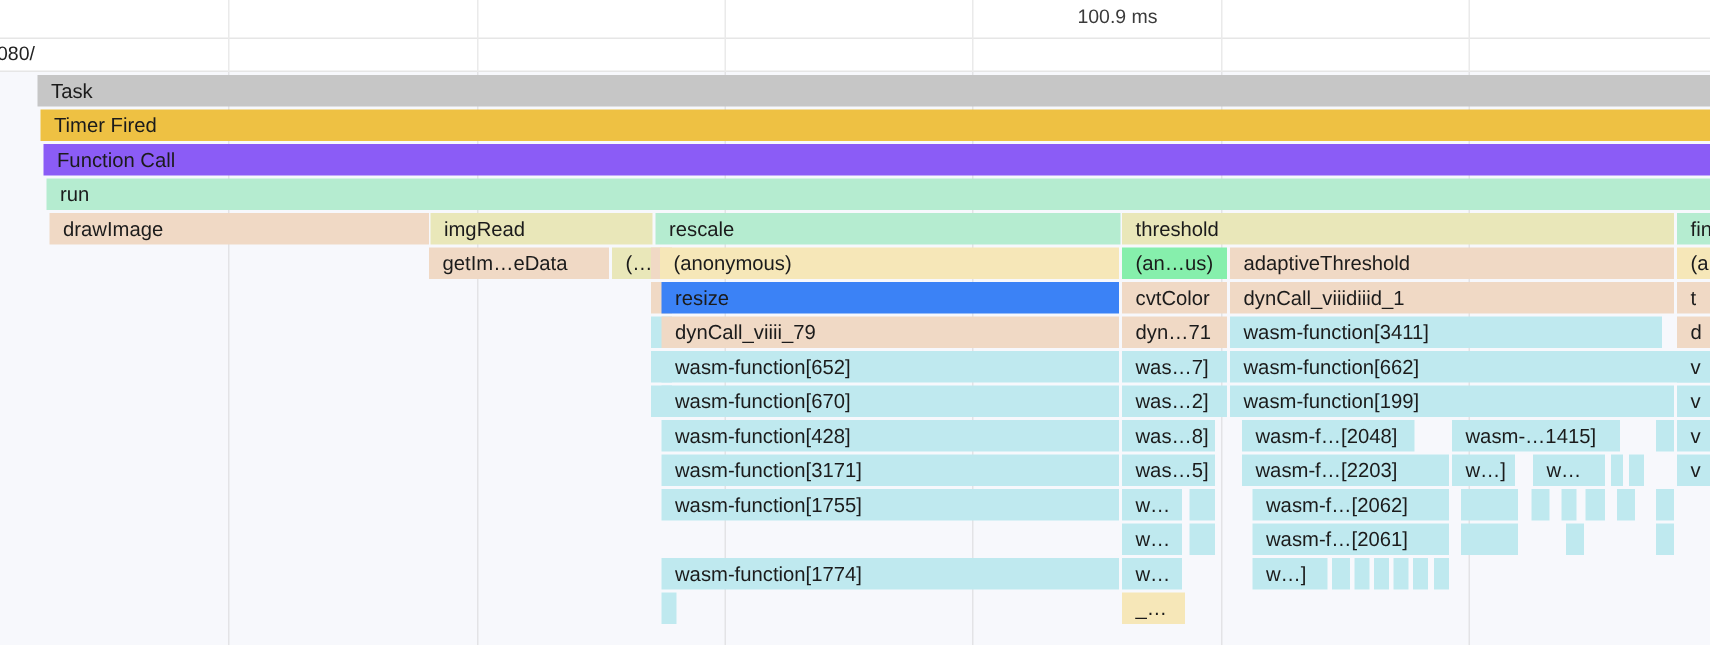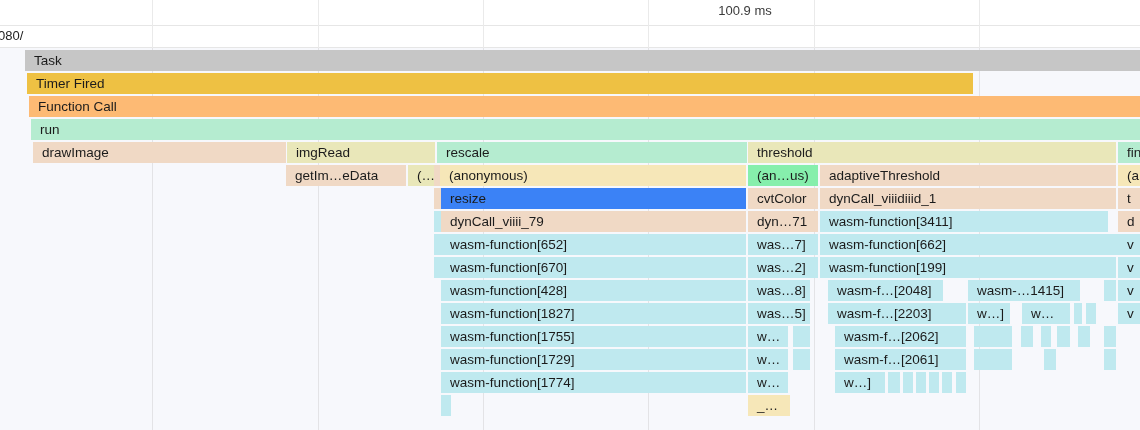--- a/index.html
+++ b/index.html
@@ -70,22 +70,22 @@
   </div>
 
   <div class="chart-body" id="chart-body">
       <div class="gridline" style="left: 152px; background: rgb(227, 227, 230);"></div>
       <div class="gridline" style="left: 318px; background: rgb(227, 227, 230);"></div>
       <div class="gridline" style="left: 483px; background: rgb(227, 227, 230);"></div>
       <div class="gridline" style="left: 648px; background: rgb(227, 227, 230);"></div>
       <div class="gridline" style="left: 814px; background: rgb(227, 227, 230);"></div>
       <div class="gridline" style="left: 979px; background: rgb(227, 227, 230);"></div>
       <div class="bar" style="left: 25px; width: 1115px; top: 2px; background: rgb(198, 198, 198);">Task</div>
-      <div class="bar" style="left: 27px; width: 946px; top: 25px; background: rgb(238, 193, 67);">Timer Fired</div>
-      <div class="bar" style="left: 29px; width: 1111px; top: 48px; background: #fdba74;">Function Call</div>
+      <div class="bar" style="left: 27px; width: 1113px; top: 25px; background: rgb(238, 193, 67);">Timer Fired</div>
+      <div class="bar" style="left: 29px; width: 1111px; top: 48px; background: #8b5cf6;">Function Call</div>
       <div class="bar" style="left: 31px; width: 1109px; top: 71px; background: rgb(181, 236, 208);">run</div>
       <div class="bar" style="left: 33px; width: 253px; top: 94px; background: rgb(240, 217, 197);">drawImage</div>
       <div class="bar" style="left: 287px; width: 148px; top: 94px; background: rgb(233, 231, 185);">imgRead</div>
       <div class="bar" style="left: 437px; width: 310px; top: 94px; background: rgb(181, 236, 208);">rescale</div>
       <div class="bar" style="left: 748px; width: 368px; top: 94px; background: rgb(233, 231, 185);">threshold</div>
       <div class="bar" style="left: 1118px; width: 34px; top: 94px; background: rgb(181, 236, 208);">fin</div>
       <div class="bar" style="left: 286px; width: 120px; top: 117px; background: rgb(240, 217, 197);">getIm…eData</div>
       <div class="bar" style="left: 408px; width: 33px; top: 117px; background: rgb(233, 231, 185);">(…</div>
       <div class="bar nolabel" style="left: 434px; width: 14px; top: 117px; background: rgb(240, 217, 197);"></div>
       <div class="bar" style="left: 440px; width: 306px; top: 117px; background: rgb(246, 231, 184);">(anonymous)</div>
@@ -111,39 +111,38 @@
       <div class="bar" style="left: 441px; width: 305px; top: 209px; background: rgb(191, 233, 239);">wasm-function[670]</div>
       <div class="bar" style="left: 748px; width: 70px; top: 209px; background: rgb(191, 233, 239);">was…2]</div>
       <div class="bar" style="left: 820px; width: 296px; top: 209px; background: rgb(191, 233, 239);">wasm-function[199]</div>
       <div class="bar" style="left: 1118px; width: 22px; top: 209px; background: rgb(191, 233, 239);">v</div>
       <div class="bar" style="left: 441px; width: 305px; top: 232px; background: rgb(191, 233, 239);">wasm-function[428]</div>
       <div class="bar" style="left: 748px; width: 62px; top: 232px; background: rgb(191, 233, 239);">was…8]</div>
       <div class="bar" style="left: 828px; width: 115px; top: 232px; background: rgb(191, 233, 239);">wasm-f…[2048]</div>
       <div class="bar" style="left: 968px; width: 112px; top: 232px; background: rgb(191, 233, 239);">wasm-…1415]</div>
       <div class="bar nolabel" style="left: 1104px; width: 12px; top: 232px; background: rgb(191, 233, 239);"></div>
       <div class="bar" style="left: 1118px; width: 22px; top: 232px; background: rgb(191, 233, 239);">v</div>
-      <div class="bar" style="left: 441px; width: 305px; top: 255px; background: rgb(191, 233, 239);">wasm-function[1827]</div>
+      <div class="bar" style="left: 441px; width: 305px; top: 255px; background: rgb(191, 233, 239);">wasm-function[3171]</div>
       <div class="bar" style="left: 748px; width: 62px; top: 255px; background: rgb(191, 233, 239);">was…5]</div>
       <div class="bar" style="left: 828px; width: 138px; top: 255px; background: rgb(191, 233, 239);">wasm-f…[2203]</div>
       <div class="bar" style="left: 968px; width: 42px; top: 255px; background: rgb(191, 233, 239);">w…]</div>
       <div class="bar" style="left: 1022px; width: 48px; top: 255px; background: rgb(191, 233, 239);">w…</div>
       <div class="bar nolabel" style="left: 1074px; width: 8px; top: 255px; background: rgb(191, 233, 239);"></div>
       <div class="bar nolabel" style="left: 1086px; width: 10px; top: 255px; background: rgb(191, 233, 239);"></div>
       <div class="bar" style="left: 1118px; width: 22px; top: 255px; background: rgb(191, 233, 239);">v</div>
       <div class="bar" style="left: 441px; width: 305px; top: 278px; background: rgb(191, 233, 239);">wasm-function[1755]</div>
       <div class="bar" style="left: 748px; width: 40px; top: 278px; background: rgb(191, 233, 239);">w…</div>
       <div class="bar nolabel" style="left: 793px; width: 17px; top: 278px; background: rgb(191, 233, 239);"></div>
       <div class="bar" style="left: 835px; width: 131px; top: 278px; background: rgb(191, 233, 239);">wasm-f…[2062]</div>
       <div class="bar nolabel" style="left: 974px; width: 38px; top: 278px; background: rgb(191, 233, 239);"></div>
       <div class="bar nolabel" style="left: 1021px; width: 12px; top: 278px; background: rgb(191, 233, 239);"></div>
       <div class="bar nolabel" style="left: 1041px; width: 10px; top: 278px; background: rgb(191, 233, 239);"></div>
       <div class="bar nolabel" style="left: 1057px; width: 13px; top: 278px; background: rgb(191, 233, 239);"></div>
       <div class="bar nolabel" style="left: 1078px; width: 12px; top: 278px; background: rgb(191, 233, 239);"></div>
       <div class="bar nolabel" style="left: 1104px; width: 12px; top: 278px; background: rgb(191, 233, 239);"></div>
-      <div class="bar" style="left: 441px; width: 305px; top: 301px; background: rgb(191, 233, 239);">wasm-function[1729]</div>
       <div class="bar" style="left: 748px; width: 40px; top: 301px; background: rgb(191, 233, 239);">w…</div>
       <div class="bar nolabel" style="left: 793px; width: 17px; top: 301px; background: rgb(191, 233, 239);"></div>
       <div class="bar" style="left: 835px; width: 131px; top: 301px; background: rgb(191, 233, 239);">wasm-f…[2061]</div>
       <div class="bar nolabel" style="left: 974px; width: 38px; top: 301px; background: rgb(191, 233, 239);"></div>
       <div class="bar nolabel" style="left: 1044px; width: 12px; top: 301px; background: rgb(191, 233, 239);"></div>
       <div class="bar nolabel" style="left: 1104px; width: 12px; top: 301px; background: rgb(191, 233, 239);"></div>
       <div class="bar" style="left: 441px; width: 305px; top: 324px; background: rgb(191, 233, 239);">wasm-function[1774]</div>
       <div class="bar" style="left: 748px; width: 40px; top: 324px; background: rgb(191, 233, 239);">w…</div>
       <div class="bar" style="left: 835px; width: 50px; top: 324px; background: rgb(191, 233, 239);">w…]</div>
       <div class="bar nolabel" style="left: 888px; width: 12px; top: 324px; background: rgb(191, 233, 239);"></div>

